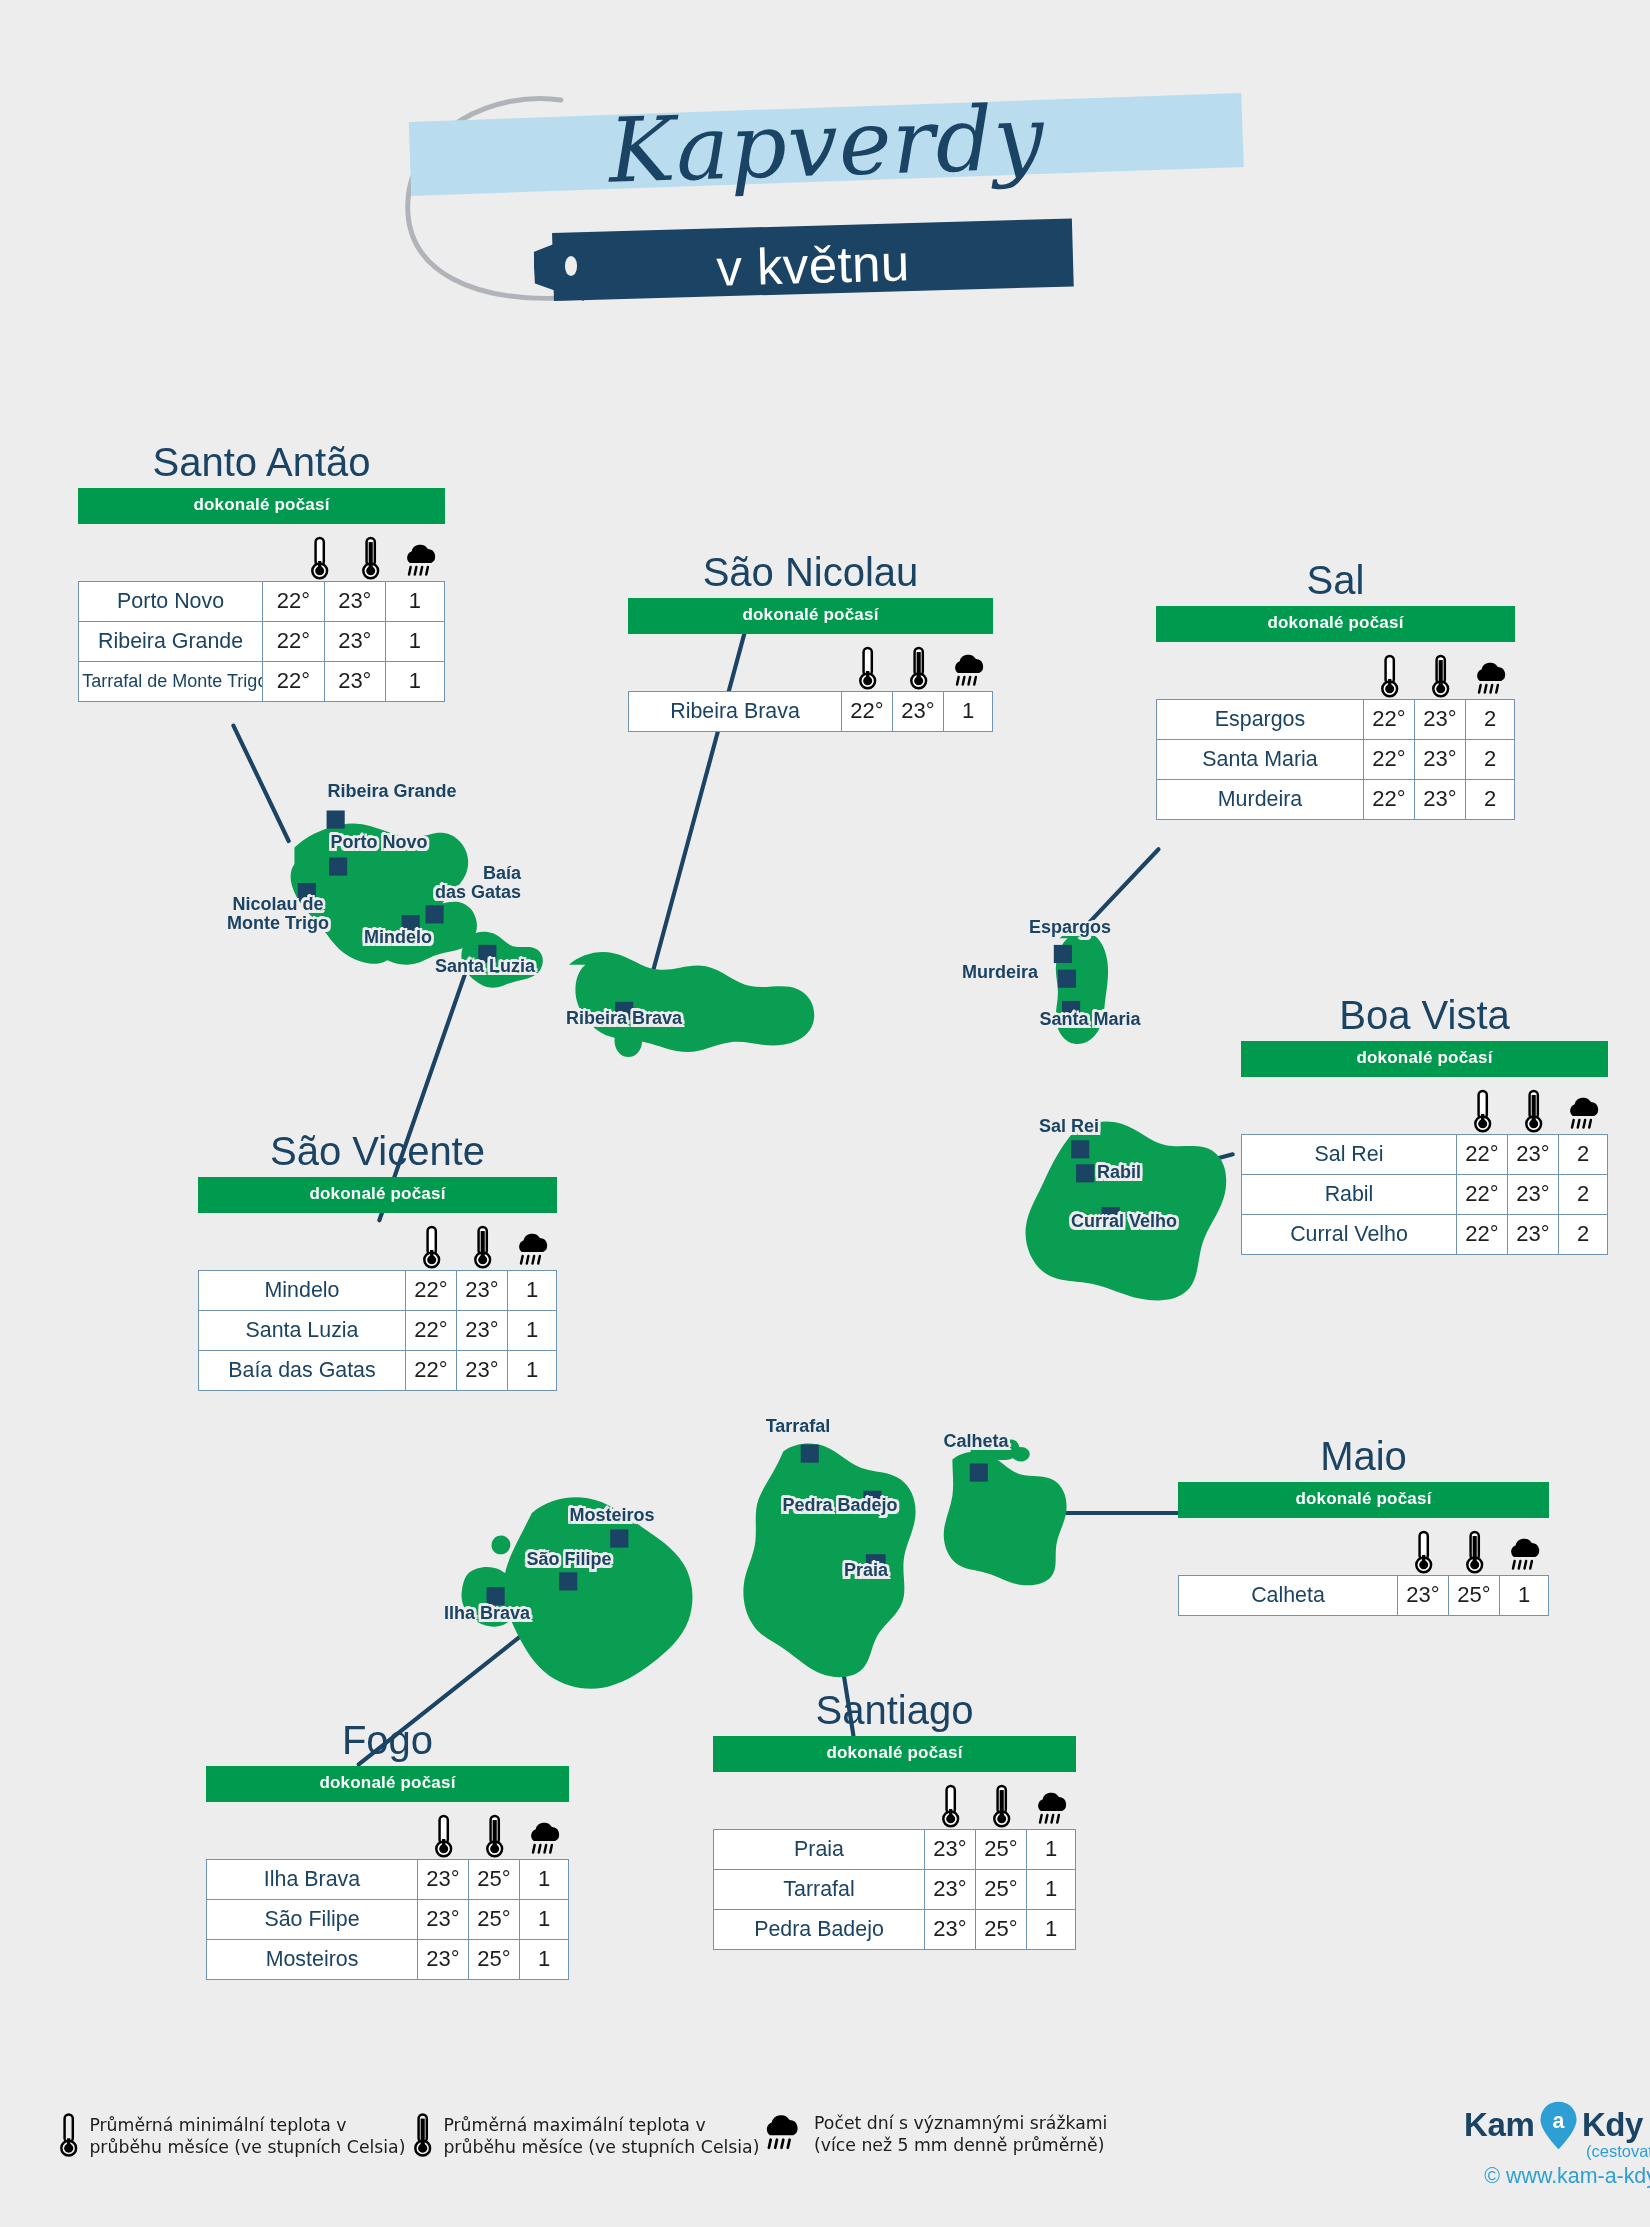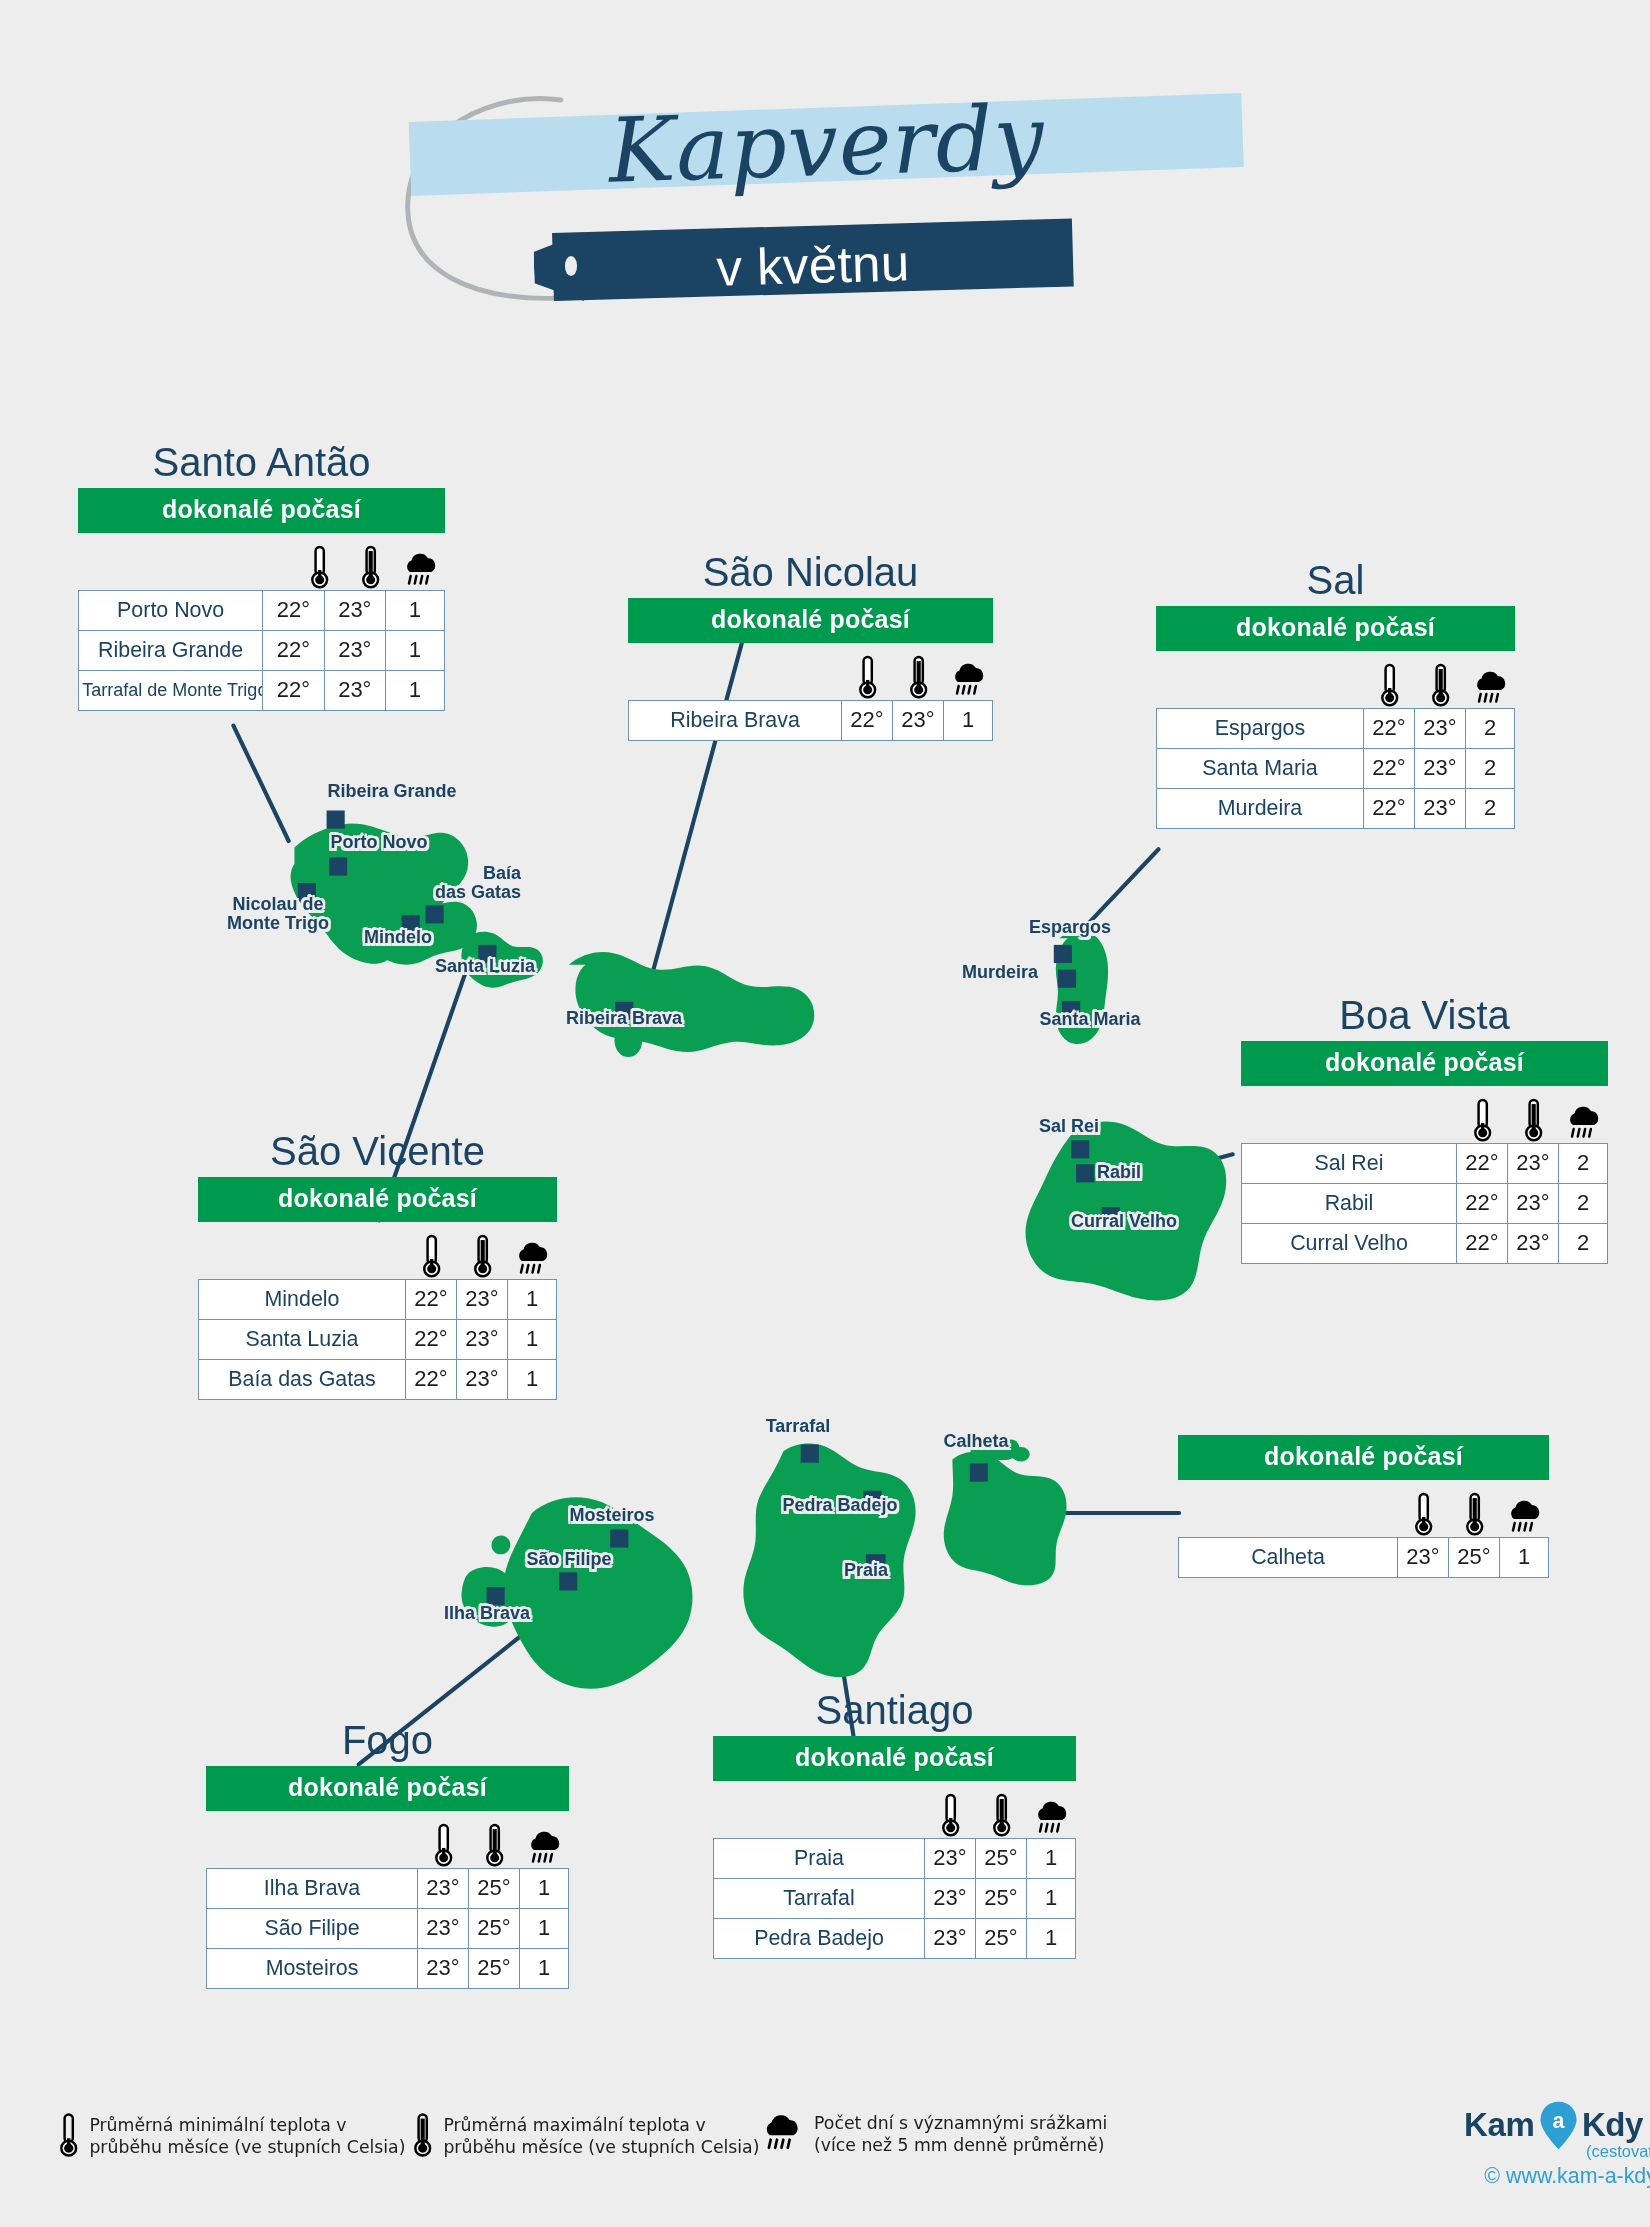--- a/index.html
+++ b/index.html
@@ -53,21 +53,21 @@
 
   
   .card { position: absolute; }
   .card-title {
     font-size: 40px; font-weight: 400; color: #1b4363;
     text-align: center; white-space: nowrap; line-height: 1.05;
     margin-bottom: 5px;
   }
   .card-banner {
     background: #009a4e; color: #ffffff;
-    font-size: 25px; font-weight: bold;
+    font-size: 17px; font-weight: bold;
     text-align: center; padding: 7.4px 0 8.2px 0;
     letter-spacing: 0.2px;
   }
   .icon-row { display: flex; justify-content: flex-end; padding-top: 8.2px; }
   .icon-cell { display: flex; align-items: flex-end; justify-content: center; height: 49px; }
   table.wtab { border-collapse: collapse; width: 100%; table-layout: fixed; }
   table.wtab td {
     border: 1.3px solid #6f93b3; background: #ffffff;
     height: 40px; font-size: 21.4px; text-align: center; color: #1b4363;
     padding: 0 3.3px; white-space: nowrap; overflow: hidden;
@@ -524,20 +524,21 @@
         <td class="city">Baía das Gatas</td>
         <td class="num">22°</td>
         <td class="num">23°</td>
         <td class="rain">1</td>
       </tr>
     </tbody>
   </table>
 </div>
 
 <div class="card" id="card-maio" style="left:1178px; top:1435px; width:371px;">
+  <div class="card-title">Maio</div>
   <div class="card-banner">dokonalé počasí</div>
   <div class="icon-row">
     <div class="icon-cell" style="width:219px;"></div>
     <div class="icon-cell" style="width:51px;">
       <svg width="21.4" height="45" viewBox="0 0 26 54">
           <rect x="8" y="2" width="10" height="34" rx="5" fill="#fff" stroke="#000" stroke-width="3"></rect>
           <circle cx="13" cy="42" r="9" fill="#fff" stroke="#000" stroke-width="3"></circle>
           <circle cx="13" cy="42" r="5.5" fill="#000"></circle>
           <rect x="11" y="30" width="4" height="12" fill="#000"></rect>
         </svg>

